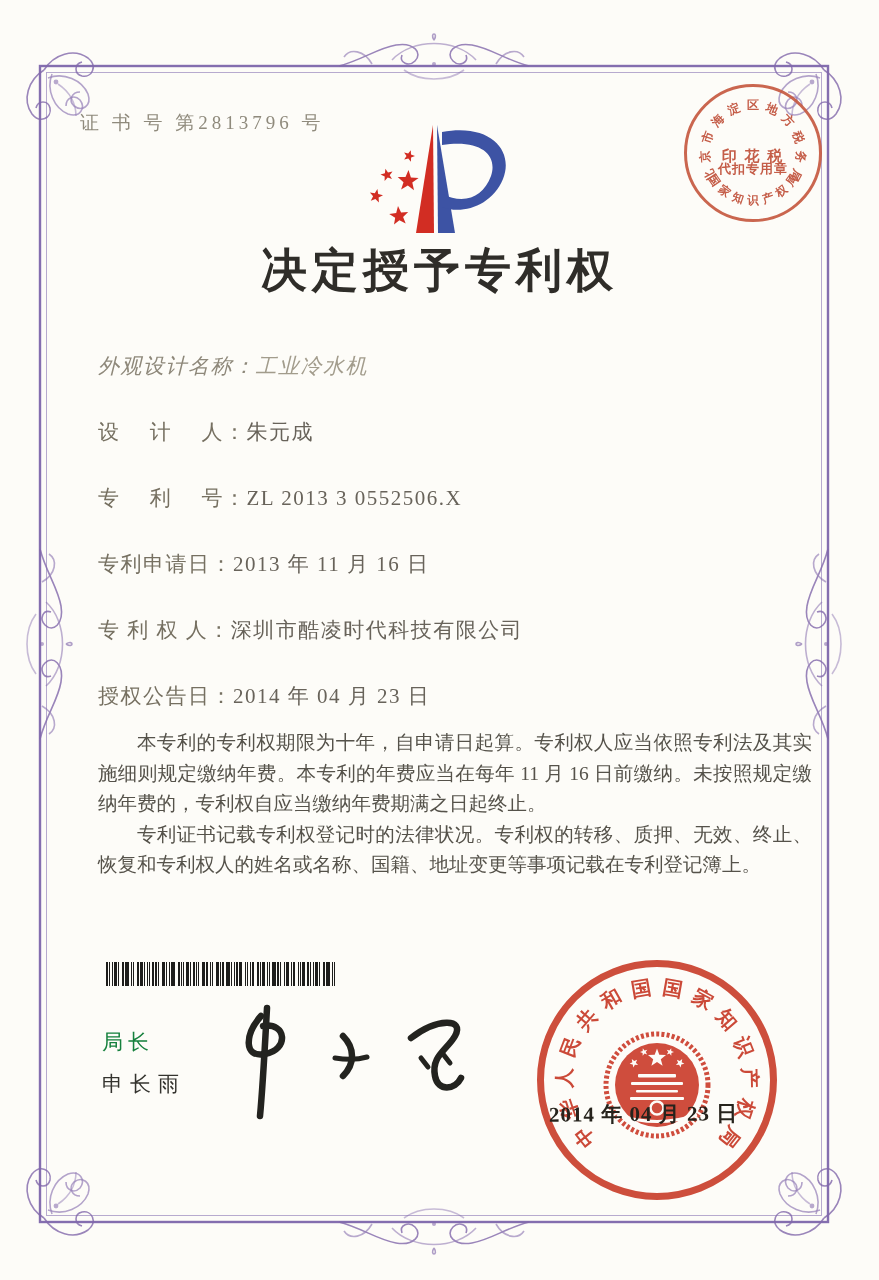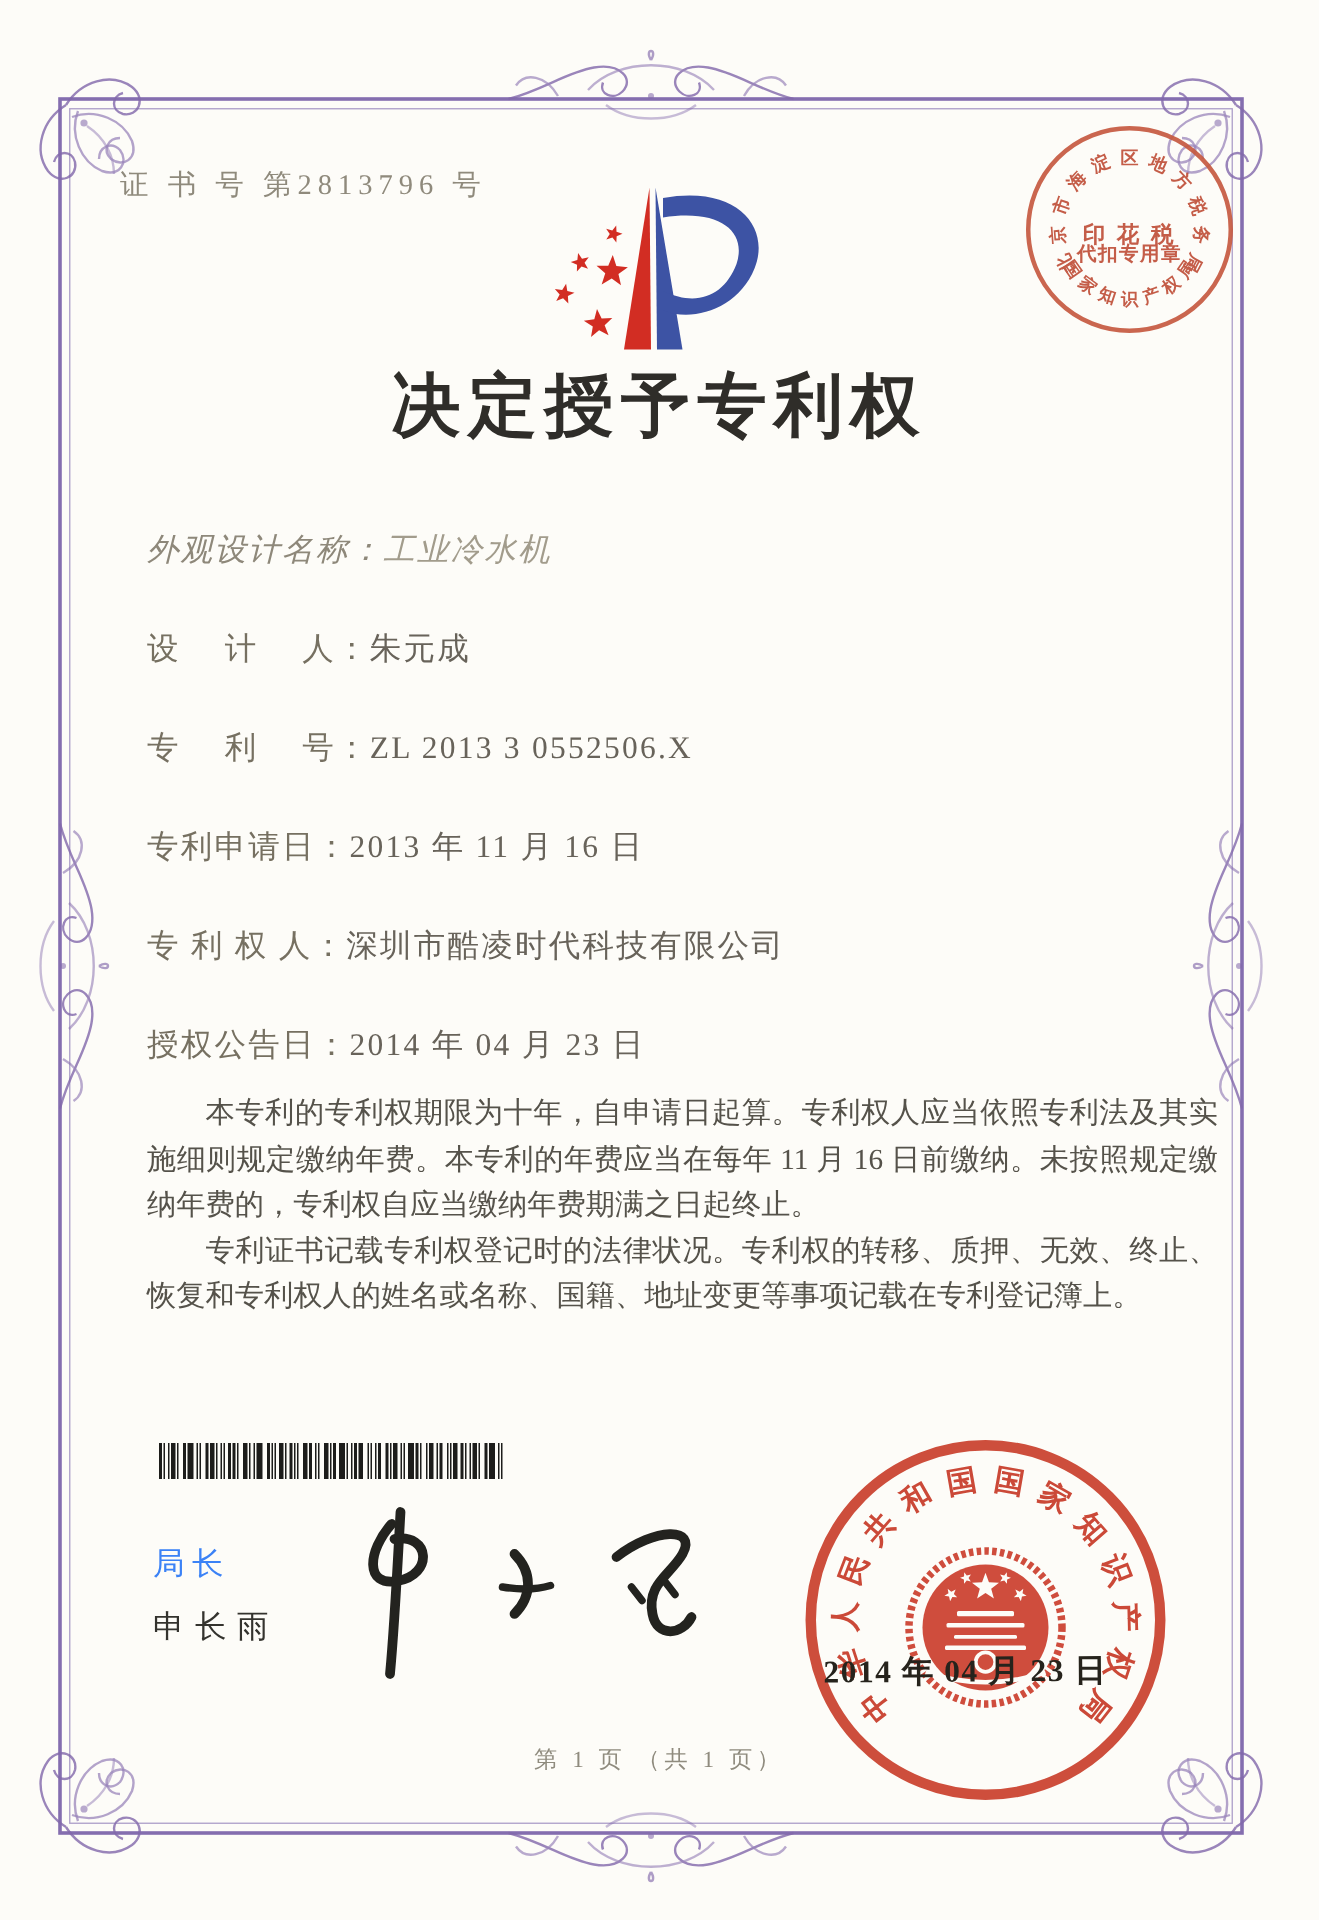--- a/index.html
+++ b/index.html
@@ -25,21 +25,21 @@
   .field-row .f-value{color:#68635a;}
   .field-row.faint .f-value{color:#a29c8c;}
   .field-row.faint .f-label{color:#8e887a;}
   
   .paras{left:98px;top:728px;width:714px;color:#55524a;}
   .paras p{margin:0;text-indent:2em;font-size:19.5px;line-height:30.5px;text-align:justify;}
   
   .barcode{left:106px;top:962px;width:234px;height:24px;font-size:0;white-space:nowrap;}
   .barcode span{display:inline-block;height:100%;background:#1d1d1b;vertical-align:top;}
   
-  .sig-title{left:102px;top:1028px;font-size:21px;letter-spacing:5px;color:#3b82f6;text-align:right;}
+  .sig-title{left:102px;top:1028px;font-size:21px;letter-spacing:5px;color:#15803d;text-align:right;}
   .sig-name{left:102px;top:1070px;font-size:21px;letter-spacing:7px;color:#34332e;}
   .sig-svg{left:215px;top:1002px;width:260px;height:122px;}
   
   .seal{border-radius:50%;}
   .tax-seal{left:684px;top:84px;width:132px;height:132px;border:3px solid #c65a41;
             opacity:.92;background:transparent;}
   .tax-center{position:absolute;left:0;right:0;text-align:center;color:#c0503a;
               font-weight:bold;white-space:nowrap;}
   .tax-line1{top:60px;font-size:15px;letter-spacing:2px;}
   .tax-line2{top:73px;font-size:13px;letter-spacing:1px;}
@@ -200,14 +200,13 @@
         <rect x="-21" y="5" width="42" height="2.5" rx="1"></rect>
         <rect x="-27" y="12" width="54" height="3" rx="1"></rect>
       </g>
       <circle cx="0" cy="23" r="6.5" fill="none" stroke="#fdfcf8" stroke-width="2.5"></circle>
       <path d="M-40,30 Q0,43 40,30" fill="none" stroke="#fdfcf8" stroke-width="3"></path>
     </svg>
   </div>
 
   <div class="abs seal-date">2014 年 04 月 23 日</div>
 
-  <div class="abs footer">第 1 页 （共 1 页）</div>
 </div>
 
 </body></html>

